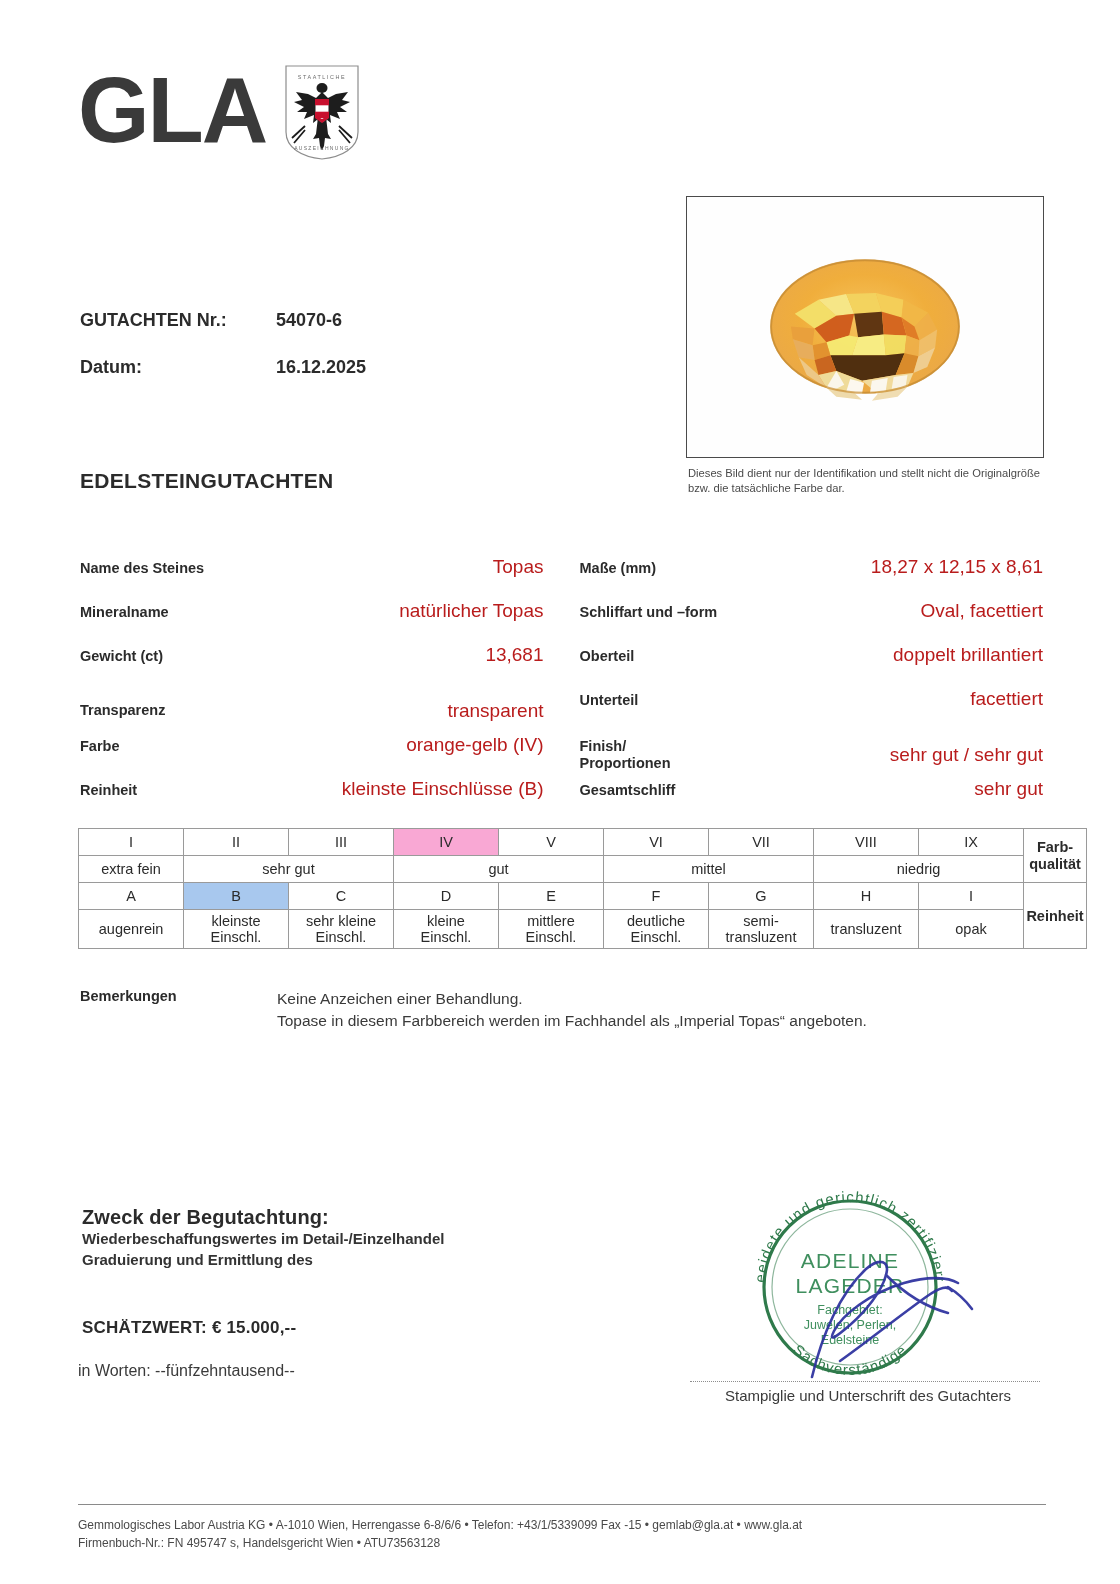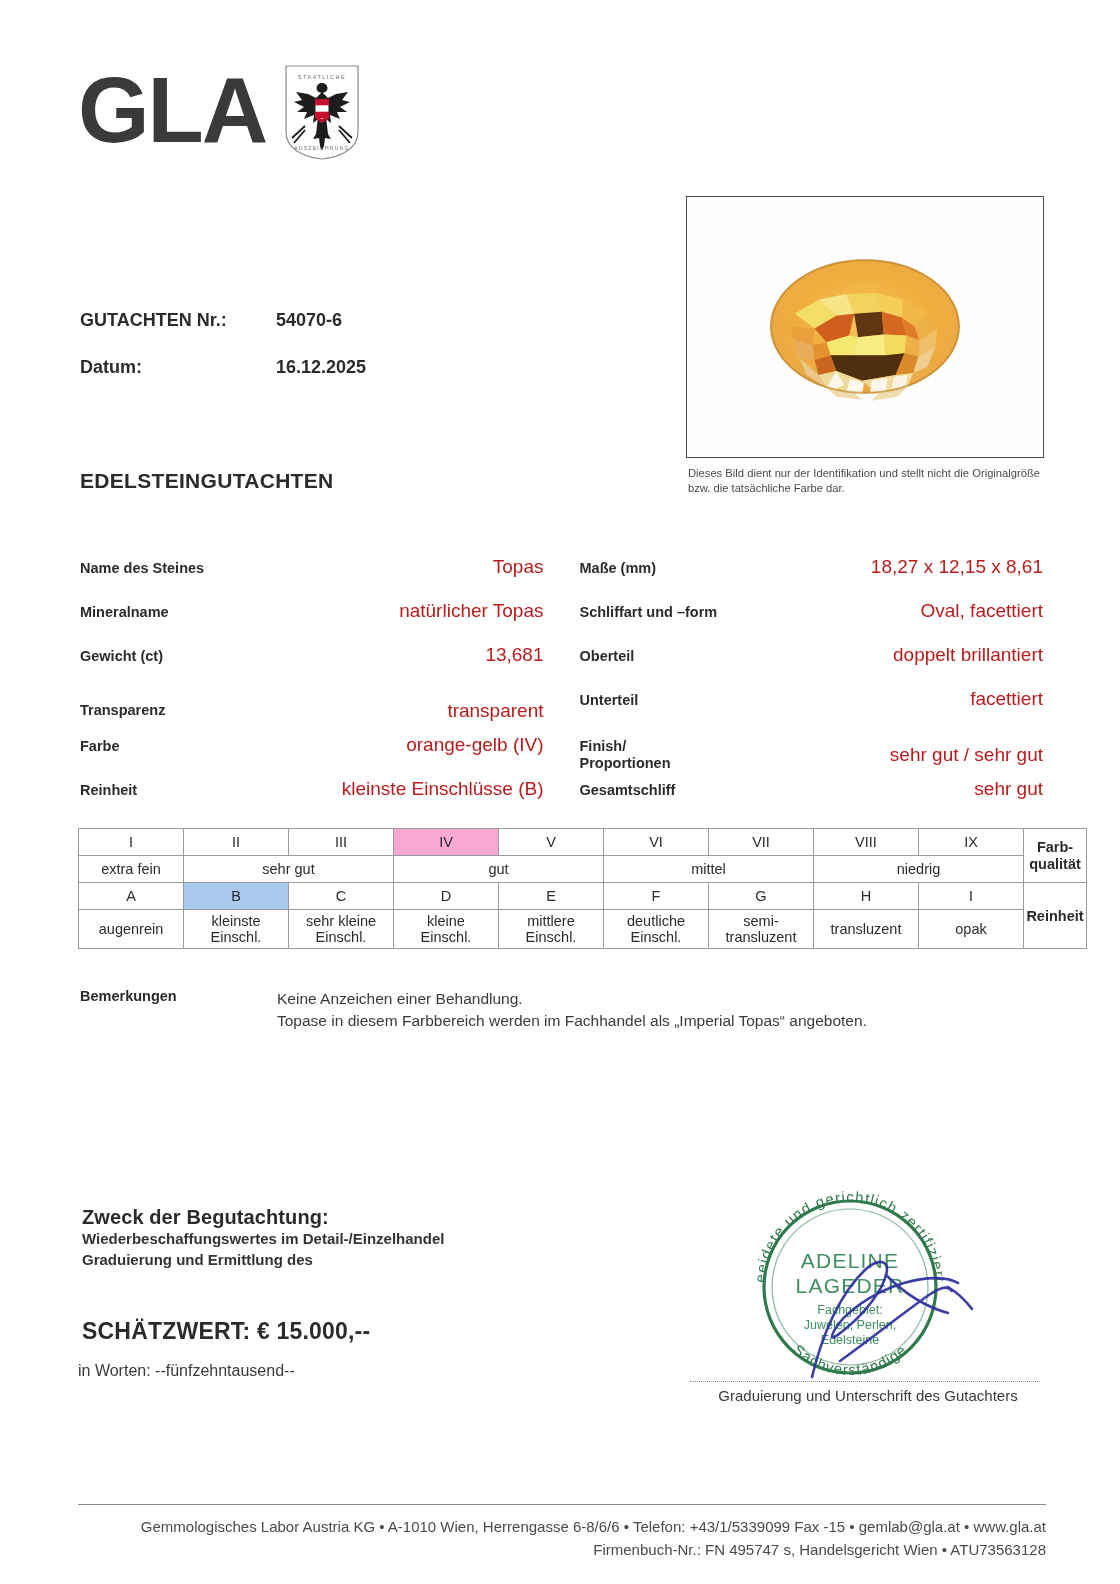--- a/index.html
+++ b/index.html
@@ -97,37 +97,37 @@
 
   
   .remarks { position: absolute; left: 80px; top: 988px; display: flex; }
   .remarks-label { font-size: 14.5px; font-weight: bold; width: 197px; }
   .remarks-body { font-size: 15.5px; color: #3a3a3a; line-height: 1.42; }
 
   
   .purpose { position: absolute; left: 82px; top: 1206px; }
   .purpose-title { font-size: 20px; font-weight: bold; letter-spacing: 0.1px; }
   .purpose-line { font-size: 15px; font-weight: bold; color: #333; line-height: 1.38; }
-  .value { position: absolute; left: 82px; top: 1318px; font-size: 23px; font-weight: bold; letter-spacing: 0.2px; }
+  .value { position: absolute; left: 82px; top: 1318px; font-size: 17px; font-weight: bold; letter-spacing: 0.2px; }
   .in-words { position: absolute; left: 78px; top: 1362px; font-size: 16px; color: #3a3a3a; }
 
   
   .stamp-area { position: absolute; left: 690px; top: 1165px; width: 350px; height: 230px; }
   .sig-rule {
     position: absolute; left: 690px; top: 1381px; width: 350px;
     border-top: 1px dotted #8d8d8d;
   }
   .sig-caption {
     position: absolute; left: 698px; top: 1387px; width: 340px;
     font-size: 15px; color: #3a3a3a; text-align: center;
   }
 
   
   .footer-rule { position: absolute; left: 78px; top: 1504px; width: 968px; border-top: 1px solid #8a8a8a; }
-  .footer { position: absolute; left: 78px; top: 1516px; width: 968px; font-size: 15px; color: #4a4a4a; line-height: 1.5; text-align: right; }
+  .footer { position: absolute; left: 78px; top: 1516px; width: 968px; font-size: 12px; color: #4a4a4a; line-height: 1.5; }
 </style>
 </head>
 <body>
 
 <div class="page">
 
   <div class="header">
     <div class="gla-logo">GLA</div>
     <div class="emblem">
       <svg viewBox="0 0 84 102" width="84" height="102" aria-hidden="true">
@@ -366,21 +366,21 @@
       <text x="160" y="179" font-size="12.5" fill="#3f8f5e" text-anchor="middle" font-family="Liberation Sans, sans-serif">Edelsteine</text>
       <g stroke="#2b2f9e" fill="none" stroke-width="2.6" stroke-linecap="round" opacity="0.92">
         <path d="M122 212 C132 170 150 128 176 104 C190 92 200 96 196 110 C192 126 176 146 160 160 C146 172 138 178 144 166 C152 150 180 128 214 118 C238 111 258 112 268 118"></path>
         <path d="M150 196 C178 176 208 152 236 132 C250 122 258 120 262 126"></path>
         <path d="M196 110 C214 128 236 142 258 148"></path>
         <path d="M258 122 C268 128 276 136 282 144"></path>
       </g>
     </svg>
   </div>
   <div class="sig-rule"></div>
-  <div class="sig-caption">Graduierung und Unterschrift des Gutachters</div>
+  <div class="sig-caption">Stampiglie und Unterschrift des Gutachters</div>
 
   <div class="footer-rule"></div>
   <div class="footer">
     <div>Gemmologisches Labor Austria KG  •  A-1010 Wien, Herrengasse 6-8/6/6  •  Telefon: +43/1/5339099 Fax -15  •  gemlab@gla.at  •  www.gla.at</div>
     <div>Firmenbuch-Nr.: FN 495747 s, Handelsgericht Wien  •  ATU73563128</div>
   </div>
 
 </div>
 
 </body></html>

